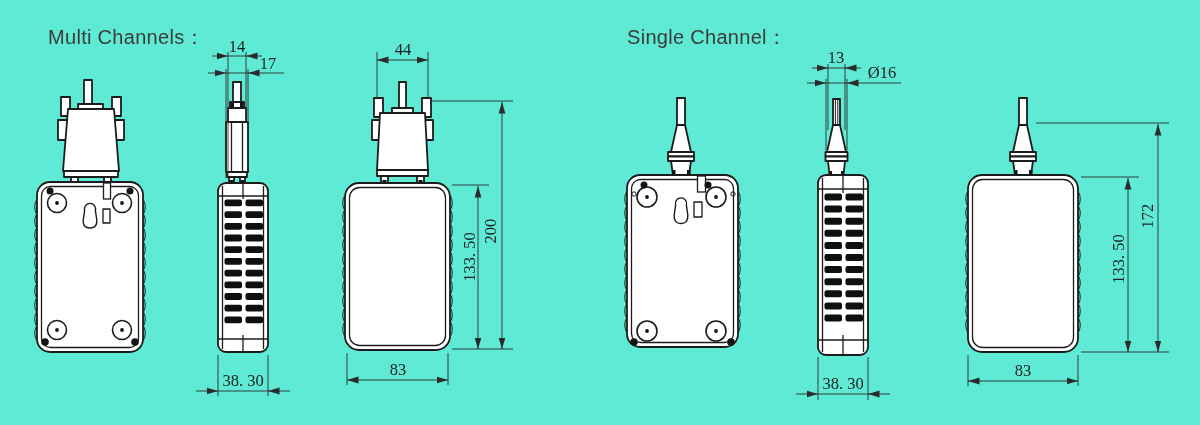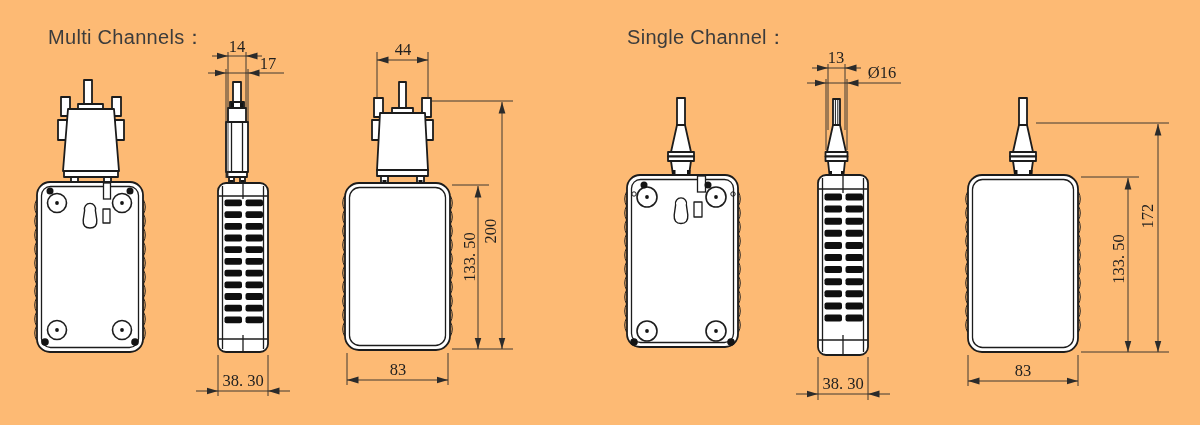--- a/index.html
+++ b/index.html
@@ -1,16 +1,16 @@
 <!DOCTYPE html>
 <html><head>
 <meta charset="utf-8">
 <style>
   html,body{margin:0;padding:0;background:#ffffff;}
-  #stage{position:relative;width:1200px;height:425px;background:#fdba74;overflow:hidden;
+  #stage{position:relative;width:1200px;height:425px;background:#5eead4;overflow:hidden;
          font-family:"Liberation Sans",sans-serif;}
   svg{display:block}
   
   .ol{fill:#ffffff;stroke:#1c1c1c;stroke-width:1.8;stroke-linejoin:round;}
   .thin{fill:none;stroke:#1c1c1c;stroke-width:1.3;stroke-linejoin:round;}
   .hair{fill:none;stroke:#1c1c1c;stroke-width:1;}
   .scr{fill:#ffffff;stroke:#1c1c1c;stroke-width:1.6;}
   .blk{fill:#141414;stroke:none;}
   .vent{fill:#0f0f0f;stroke:none;}
   .slot{fill:#ffffff;stroke:#1c1c1c;stroke-width:1.3;}

